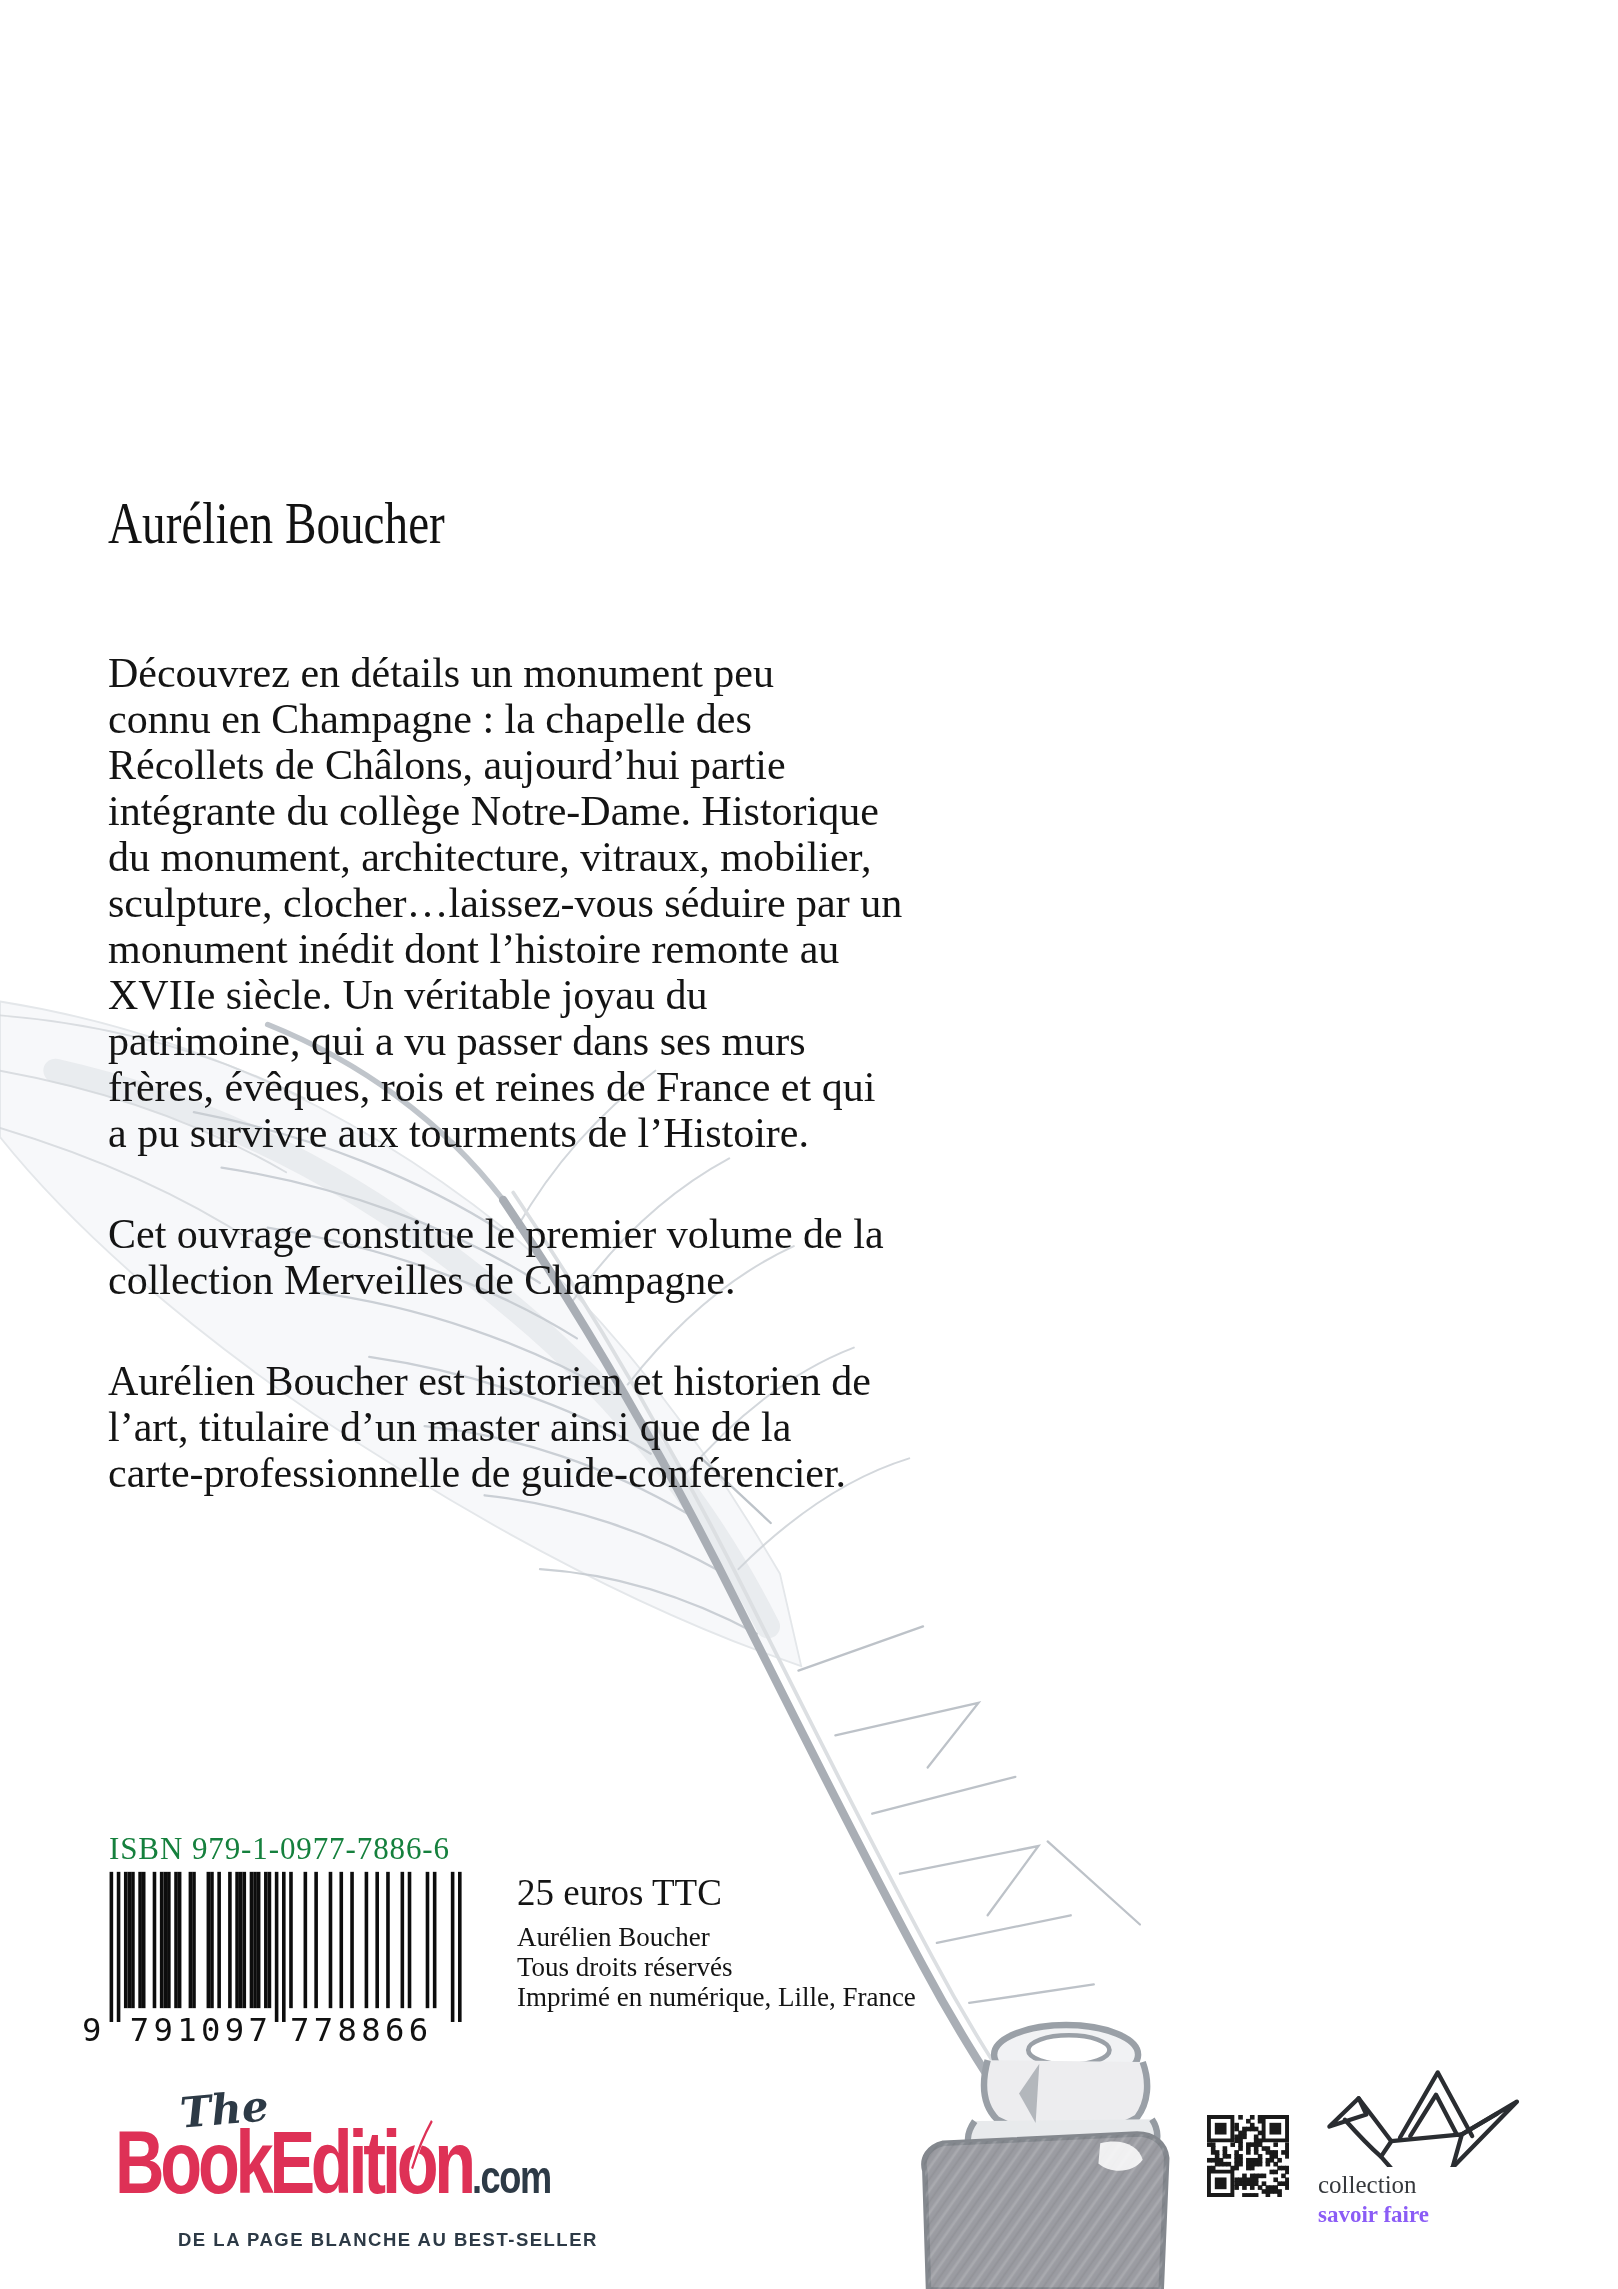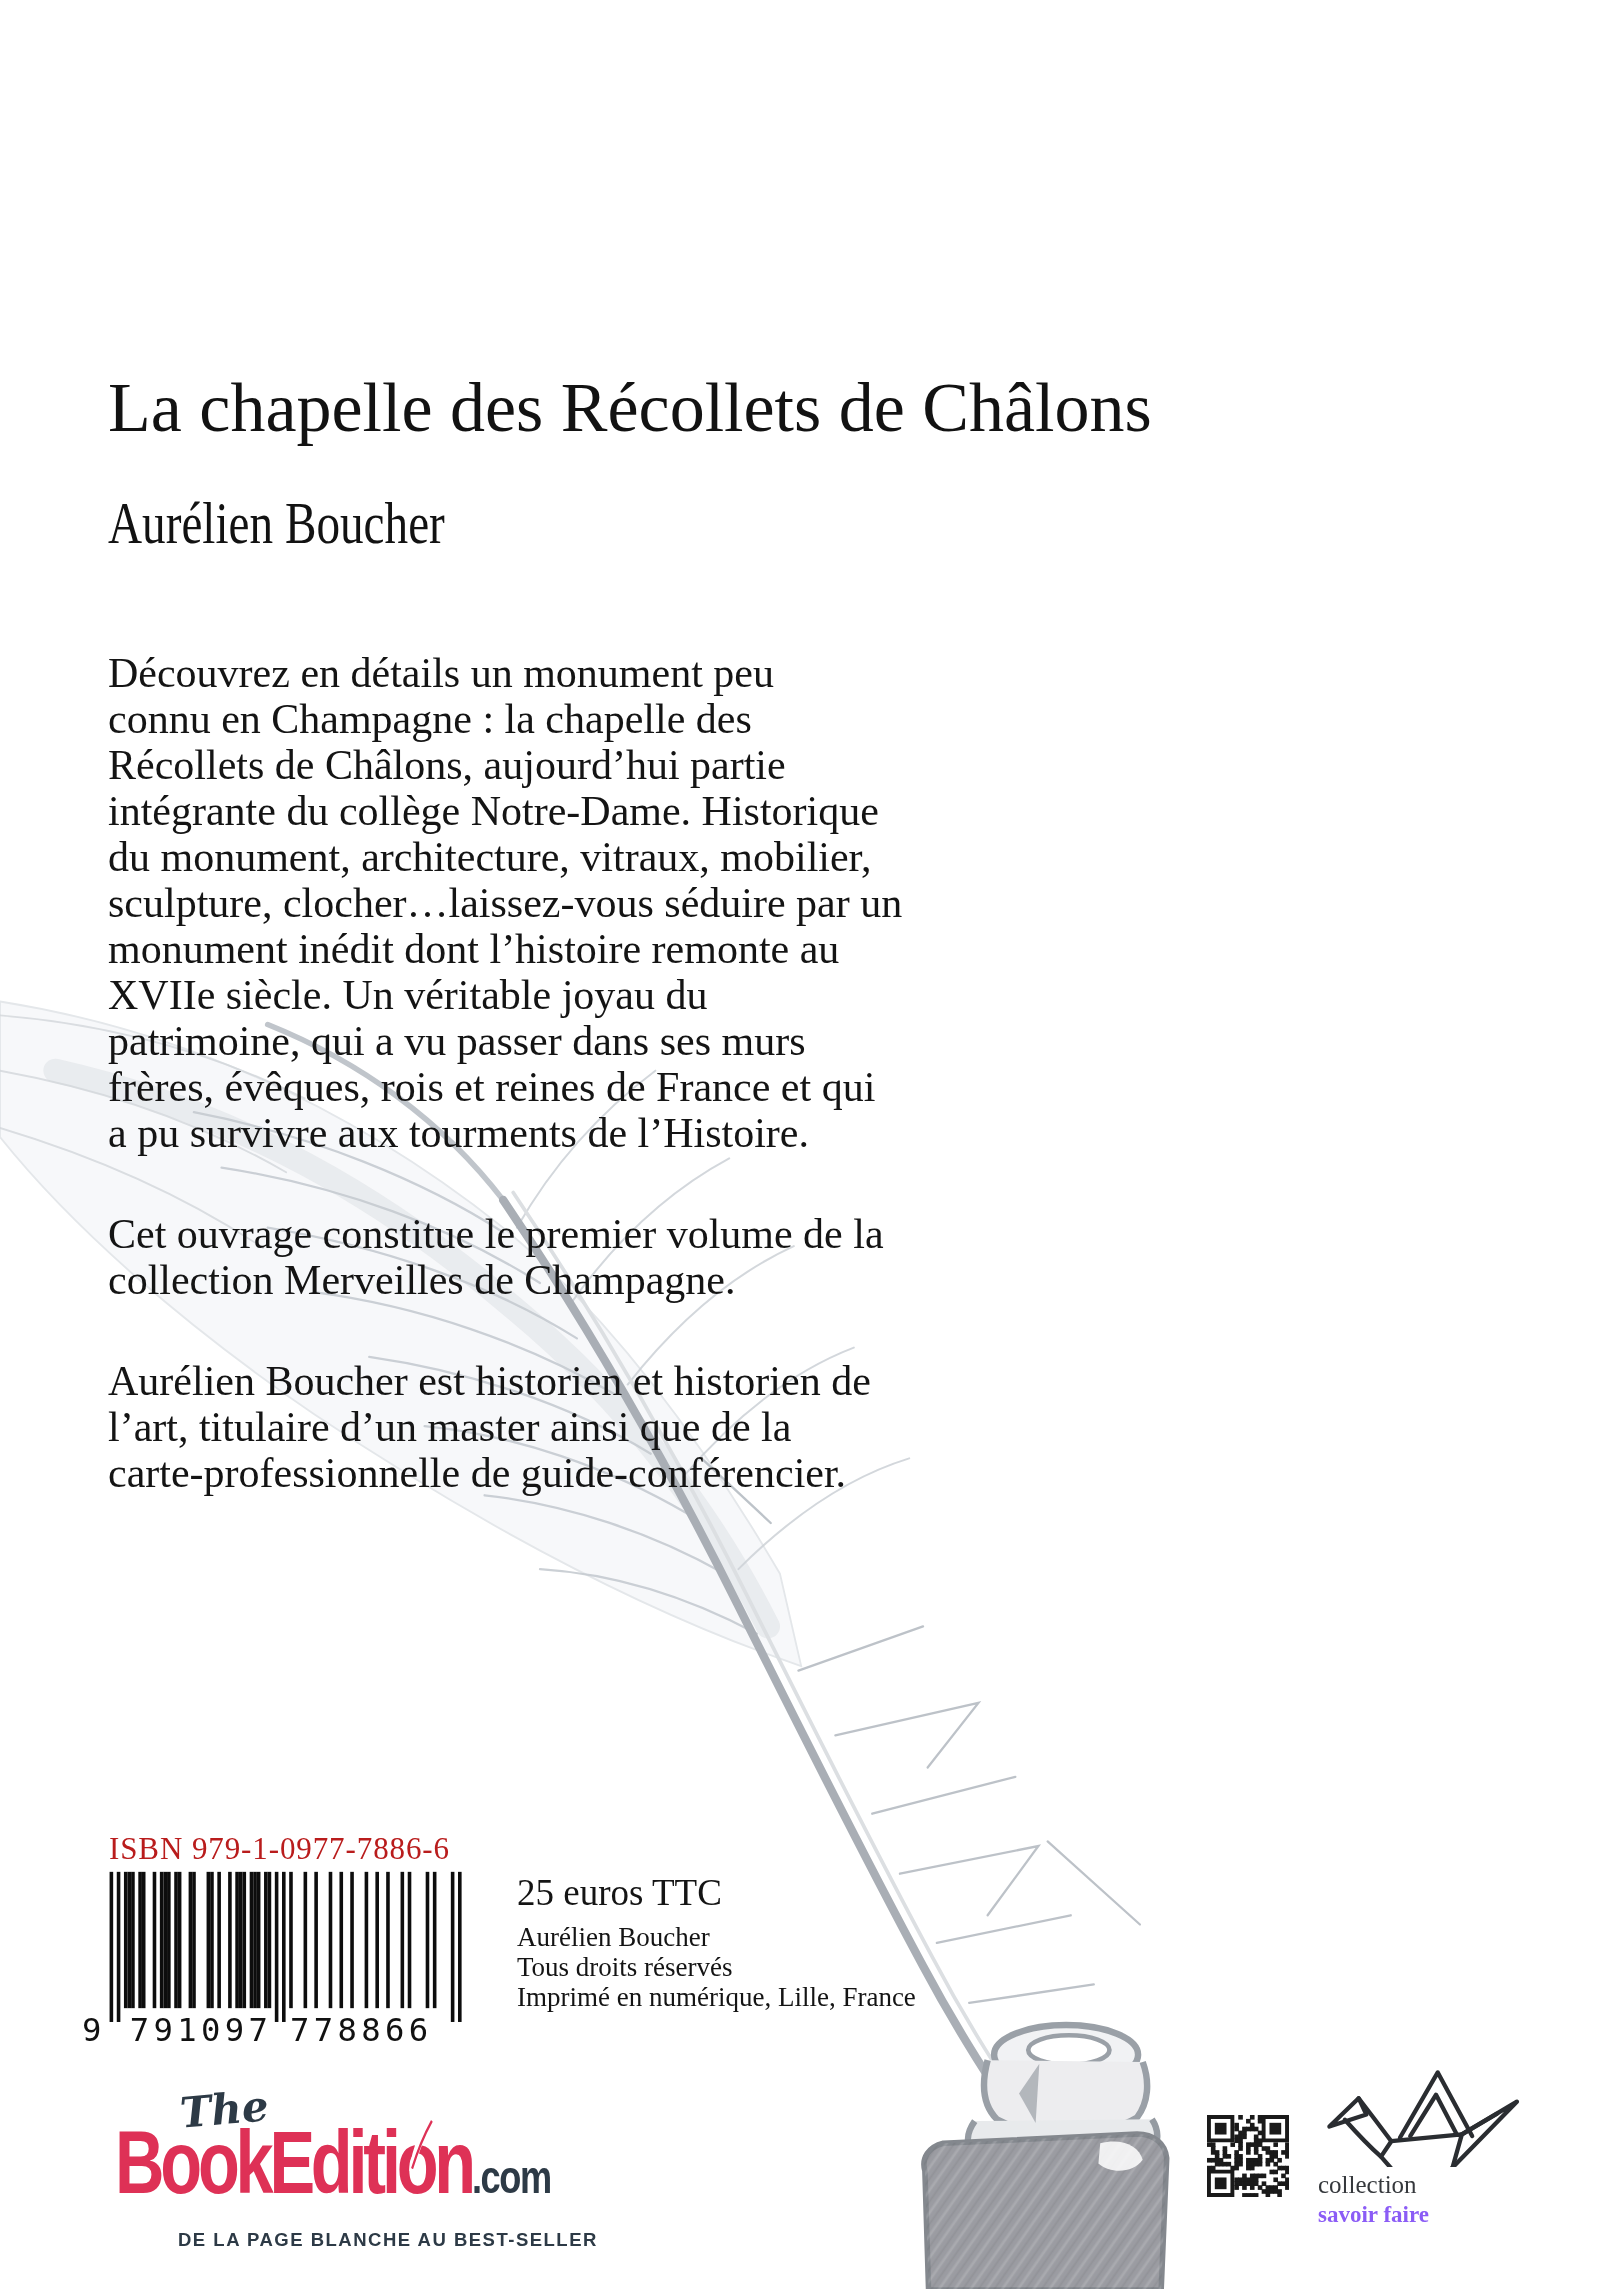--- a/index.html
+++ b/index.html
@@ -28,21 +28,21 @@
     white-space:nowrap;
   }
   .description{
     left:108px;top:650px;width:1292px;
     font-size:42px;line-height:46px;color:#141414;
   }
   .description p{margin:0 0 55px 0;}
   
   .isbn-label{
     left:109px;top:1831px;
-    font-size:31px;letter-spacing:0.9px;color:#b91c1c;
+    font-size:31px;letter-spacing:0.9px;color:#15803d;
     white-space:nowrap;
   }
   .barcode-wrap{left:74px;top:1870px;width:388px;height:175px;}
   .barcode-digits{font-family:"DejaVu Sans Mono", monospace;font-size:35px;fill:#111;}
   
   .price-block{left:517px;top:1872px;font-size:27px;line-height:30px;color:#141414;white-space:nowrap;}
   .price-line{font-size:37px;line-height:42px;margin-bottom:8px;}
   
   .publisher{left:115px;top:2091px;width:591px;}
   .pub-the{
@@ -137,21 +137,20 @@
       <ellipse cx="1158" cy="2221" rx="44" ry="16" fill="#ffffff" stroke="#9aa0a7" stroke-width="5"></ellipse>
       <path d="M1070,2232 C1062,2262 1066,2282 1080,2296 C1120,2318 1196,2316 1232,2294 C1244,2278 1246,2256 1238,2234" fill="#ededef" stroke="#9aa0a7" stroke-width="7"></path>
       <path d="M1056,2298 C1046,2312 1046,2326 1058,2336 C1110,2362 1200,2360 1246,2334 C1256,2322 1256,2308 1248,2296" fill="#e8eaec" stroke="#959ba2" stroke-width="7"></path>
       <path d="M1104,2268 L1126,2236 L1122,2300 Z" fill="#9aa0a7" opacity="0.7"></path>
       <path d="M1002,2352 C998,2338 1006,2326 1022,2322 L1232,2312 C1250,2312 1262,2322 1264,2338 L1258,2481 L1006,2481 Z" fill="#9b9ca2" stroke="#84888e" stroke-width="6" stroke-linejoin="round"></path>
       <path d="M1002,2352 C998,2338 1006,2326 1022,2322 L1232,2312 C1250,2312 1262,2322 1264,2338 L1258,2481 L1006,2481 Z" fill="url(#hatch)" opacity="0.55"></path>
       <path d="M1192,2322 C1214,2316 1234,2324 1238,2340 C1228,2354 1204,2356 1190,2344 Z" fill="#ffffff" opacity="0.85"></path>
     </g>
   </svg>
 
-  <div class="layer title nw">La chapelle des Récollets de Châlons</div>
   <div class="layer author">Aurélien Boucher</div>
 
   <div class="layer description">
       <p>Découvrez en détails un monument peu<br>connu en Champagne : la chapelle des<br>Récollets de Châlons, aujourd’hui partie<br>intégrante du collège Notre-Dame. Historique<br>du monument, architecture, vitraux, mobilier,<br>sculpture, clocher…laissez-vous séduire par un<br>monument inédit dont l’histoire remonte au<br>XVIIe siècle. Un véritable joyau du<br>patrimoine, qui a vu passer dans ses murs<br>frères, évêques, rois et reines de France et qui<br>a pu survivre aux tourments de l’Histoire.</p>
       <p>Cet ouvrage constitue le premier volume de la<br>collection Merveilles de Champagne.</p>
       <p>Aurélien Boucher est historien et historien de<br>l’art, titulaire d’un master ainsi que de la<br>carte-professionnelle de guide-conférencier.</p>
     </div>
 
   <div class="layer isbn-label">ISBN 979-1-0977-7886-6</div>
   <div class="layer barcode-wrap">

